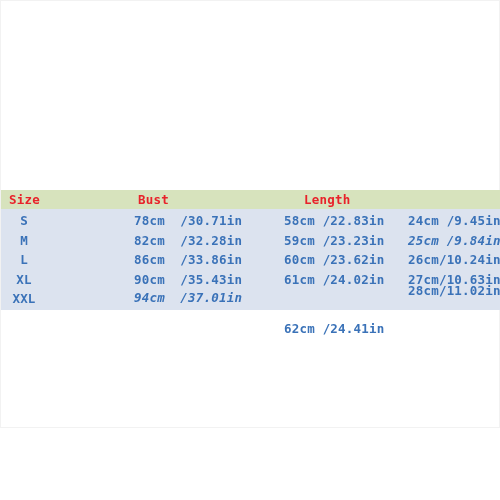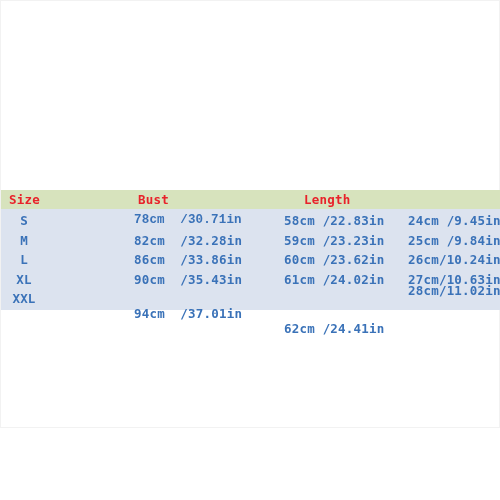--- a/index.html
+++ b/index.html
@@ -82,45 +82,45 @@
 
     <div class="chart-header">
       <span class="cell hdr col-size-hdr">Size</span>
       <span class="cell hdr col-bust-hdr">Bust</span>
       <span class="cell hdr col-len-hdr">Length</span>
     </div>
 
     <div class="data-rows">
         <div>
           <span class="cell val col-size" style="top: 21px;">S</span>
-          <span class="cell val col-bust" style="top: 21px; font-family: Liberation Mono, monospace;">78cm  /30.71in</span>
+          <span class="cell val col-bust" style="top: 21px;">78cm  /30.71in</span>
           <span class="cell val col-len" style="top: 21px;">58cm /22.83in</span>
           <span class="cell val col-shu" style="top: 21px;">24cm /9.45in</span>
         </div>
         <div>
           <span class="cell val col-size" style="top: 40.6px;">M</span>
           <span class="cell val col-bust" style="top: 40.6px;">82cm  /32.28in</span>
           <span class="cell val col-len" style="top: 40.6px;">59cm /23.23in</span>
-          <span class="cell val col-shu" style="top: 40.6px;">25cm /9.84in</span>
+          <span class="cell val col-shu" style="top: 40.6px; font-style: italic;">25cm /9.84in</span>
         </div>
         <div>
           <span class="cell val col-size" style="top: 60.2px;">L</span>
           <span class="cell val col-bust" style="top: 60.2px;">86cm  /33.86in</span>
           <span class="cell val col-len" style="top: 60.2px;">60cm /23.62in</span>
           <span class="cell val col-shu" style="top: 60.2px;">26cm/10.24in</span>
         </div>
         <div>
           <span class="cell val col-size" style="top: 79.8px;">XL</span>
           <span class="cell val col-bust" style="top: 79.8px;">90cm  /35.43in</span>
           <span class="cell val col-len" style="top: 79.8px;">61cm /24.02in</span>
           <span class="cell val col-shu" style="top: 79.8px;">27cm/10.63in</span>
         </div>
         <div>
           <span class="cell val col-size" style="top: 99.4px;">XXL</span>
-          <span class="cell val col-bust" style="top: 114px;">94cm  /37.01in</span>
+          <span class="cell val col-bust" style="top: 98px; font-style: italic;">94cm  /37.01in</span>
           <span class="cell val col-len" style="top: 99.4px; margin-top: 30px;">62cm /24.41in</span>
           <span class="cell val col-shu" style="top: 91px;">28cm/11.02in</span>
         </div>
       </div>
 
   </div>
 
 </div>
 
 </body></html>

